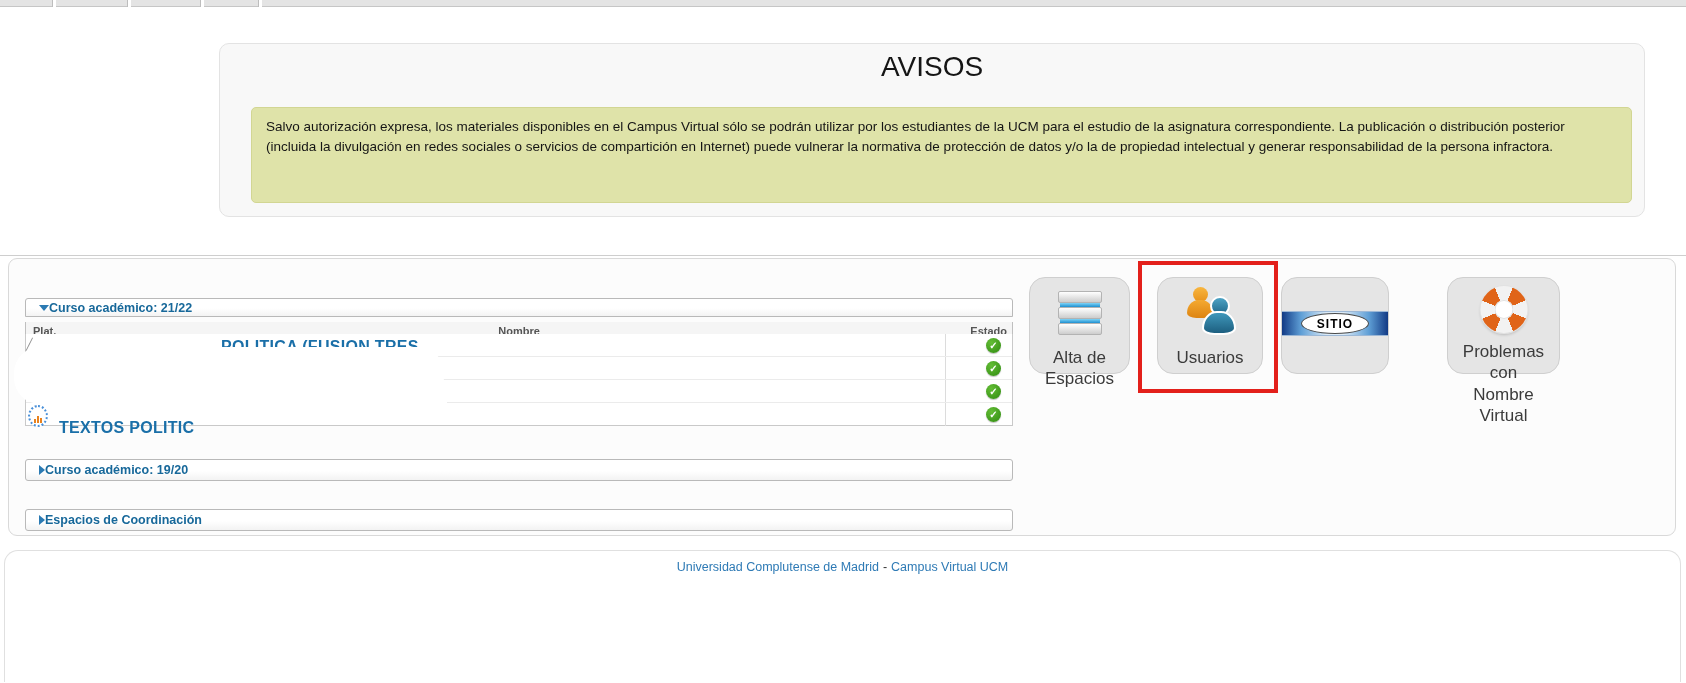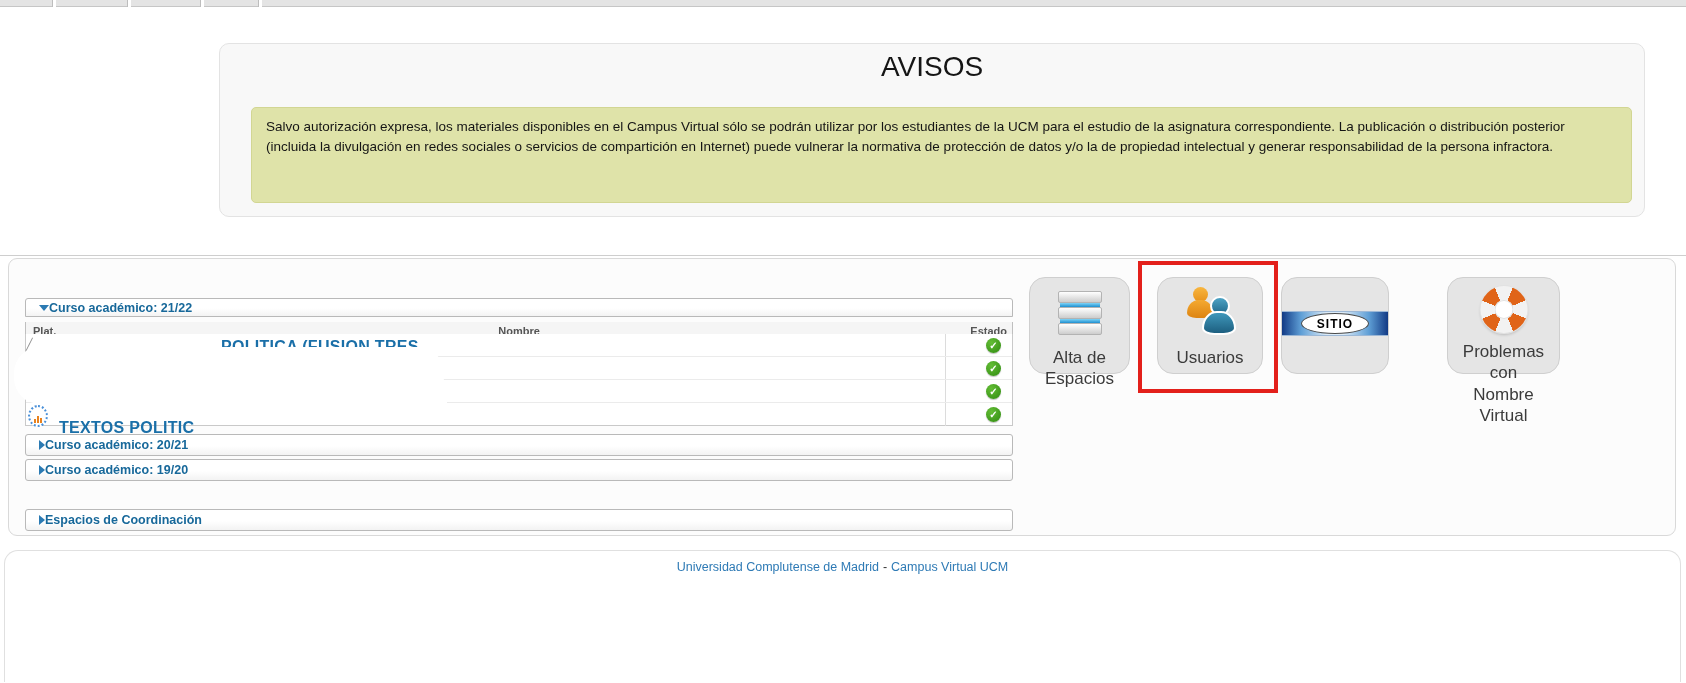--- a/index.html
+++ b/index.html
@@ -176,24 +176,20 @@
   <span class="course-badge">
       <i></i>
       <i></i>
       <i></i>
     </span>
   <span class="course-link link2">TEXTOS POLITIC</span>
 
   <div class="blob blob1"></div>
   <div class="blob blob2"></div>
 
-  <div class="accbar" style="top:175px">
-    <span class="tri-right"></span>
-    <span class="acclabel">Curso académico: 20/21</span>
-  </div>
   <div class="accbar" style="top:200px">
     <span class="tri-right"></span>
     <span class="acclabel">Curso académico: 19/20</span>
   </div>
   <div class="accbar" style="top:250px">
     <span class="tri-right"></span>
     <span class="acclabel">Espacios de Coordinación</span>
   </div>
 </div>
 

